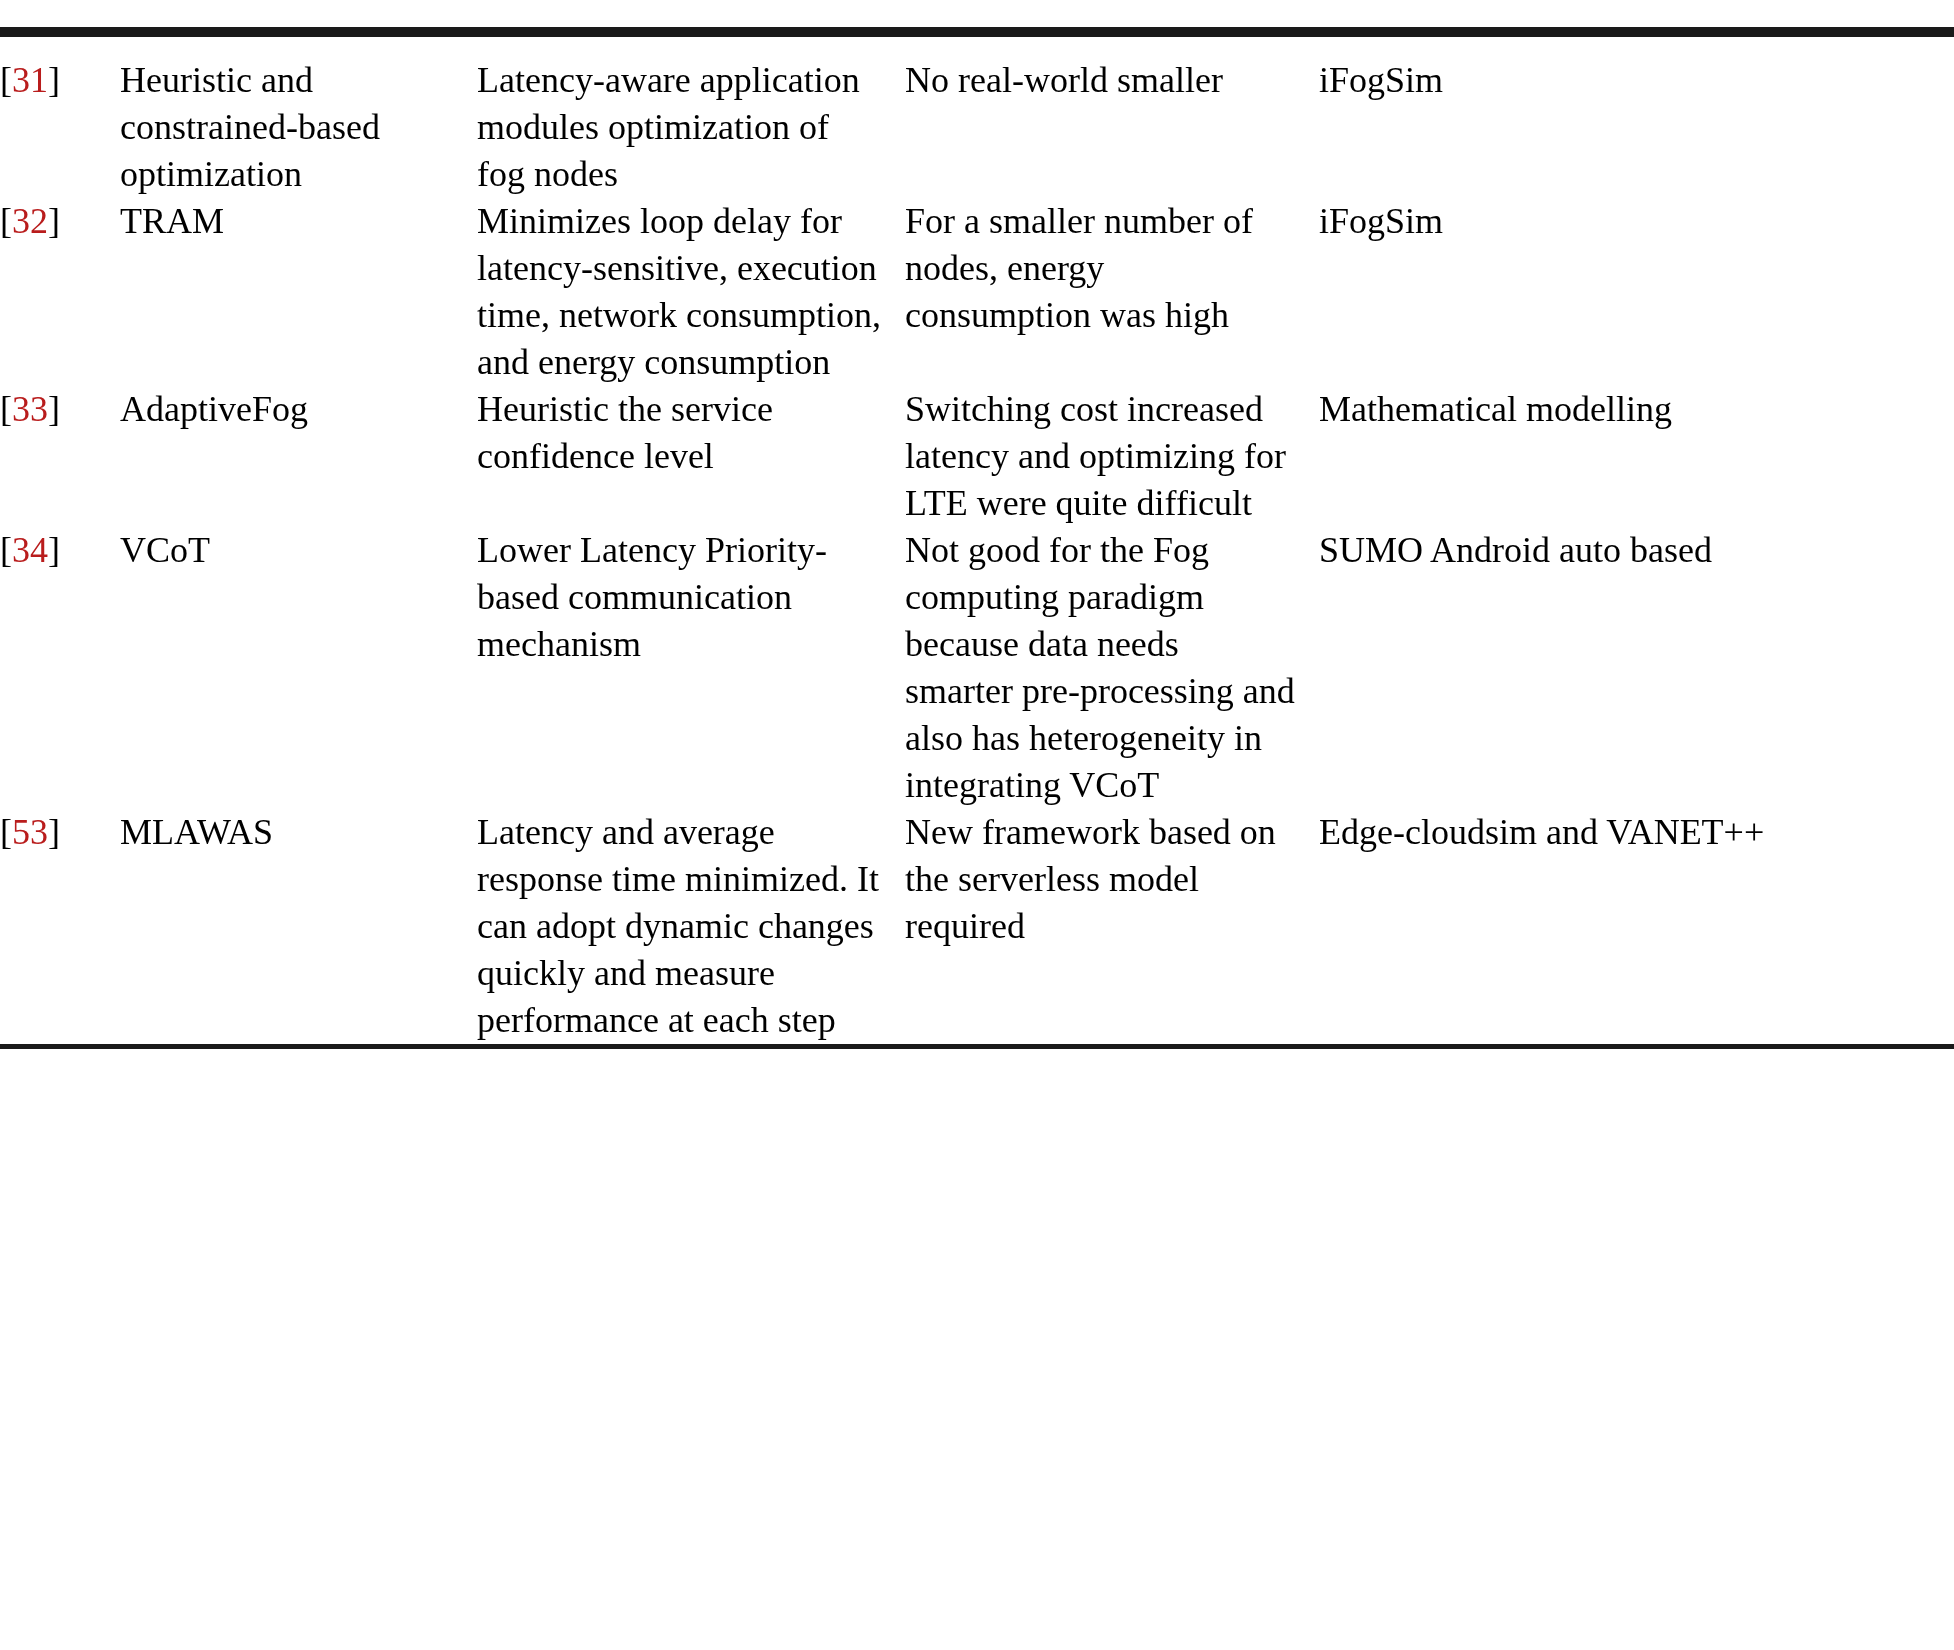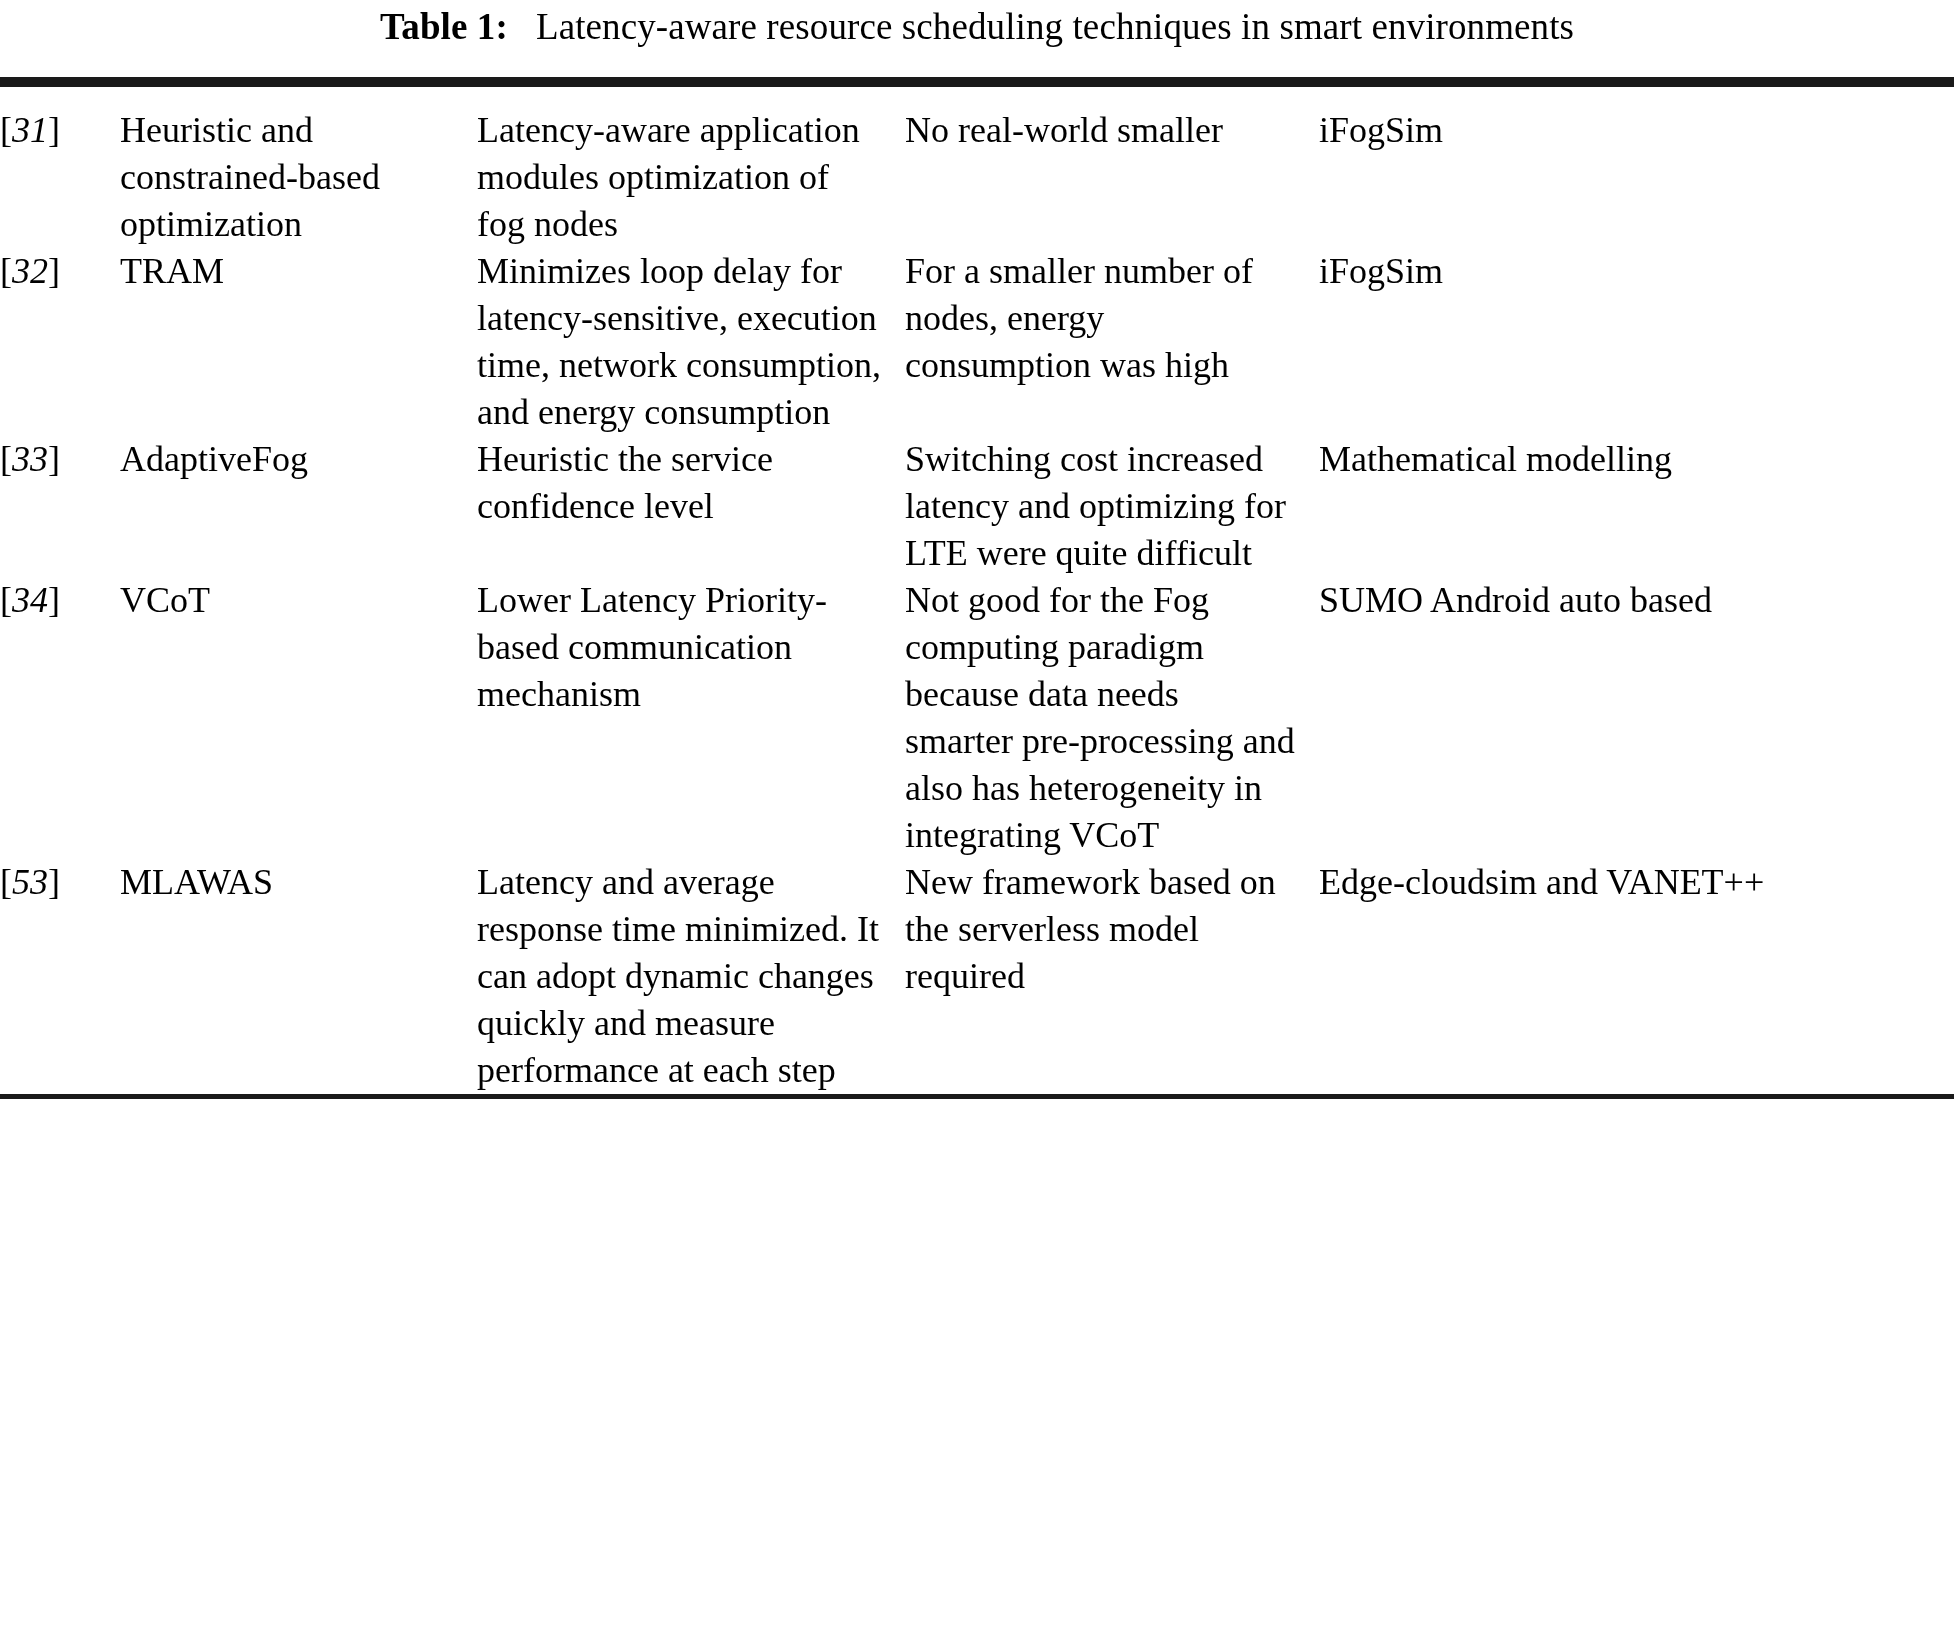--- a/index.html
+++ b/index.html
@@ -83,31 +83,27 @@
     padding-bottom: 0px;
   }
   .body-row:first-child td { padding-top: 10px; }
 
   .cell-inner {
     padding-right: 24px;
   }
 
   
   .ref .brk { color: #000000; }
-  .ref .num { color: #000000; font-style: italic; }
+  .ref .num { color: #b91c1c; }
 </style>
 </head>
 <body>
 
 <div id="page">
 
-  <div class="caption">
-    <span class="cap-label">Table 1:</span>
-    <span>&nbsp;&nbsp;</span><span class="cap-text">Latency-aware resource scheduling techniques in smart environments</span>
-  </div>
 
   <div class="rule rule-top"></div>
 
 
   <div class="rule rule-header"></div>
 
   <table class="tbl">
     <colgroup>
       <col class="c-ref">
       <col class="c-con">

